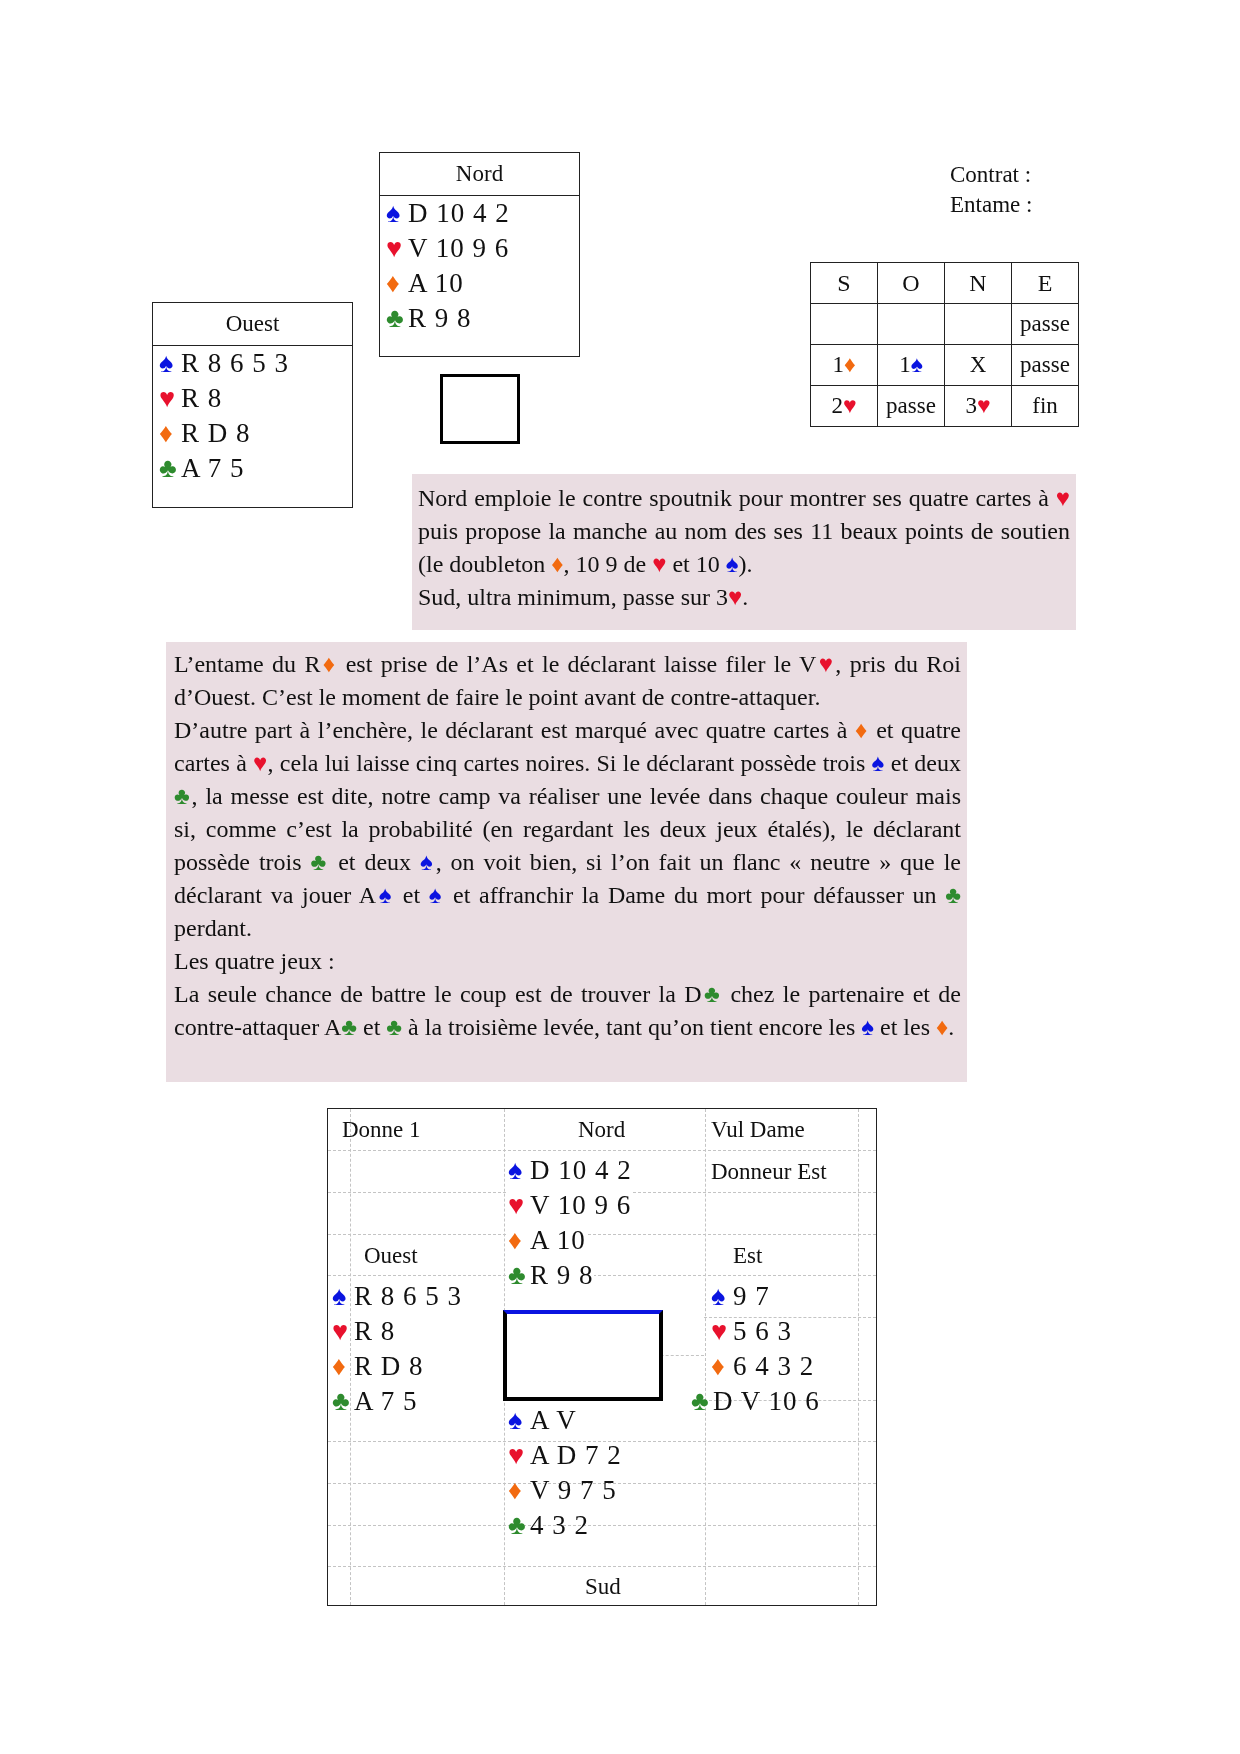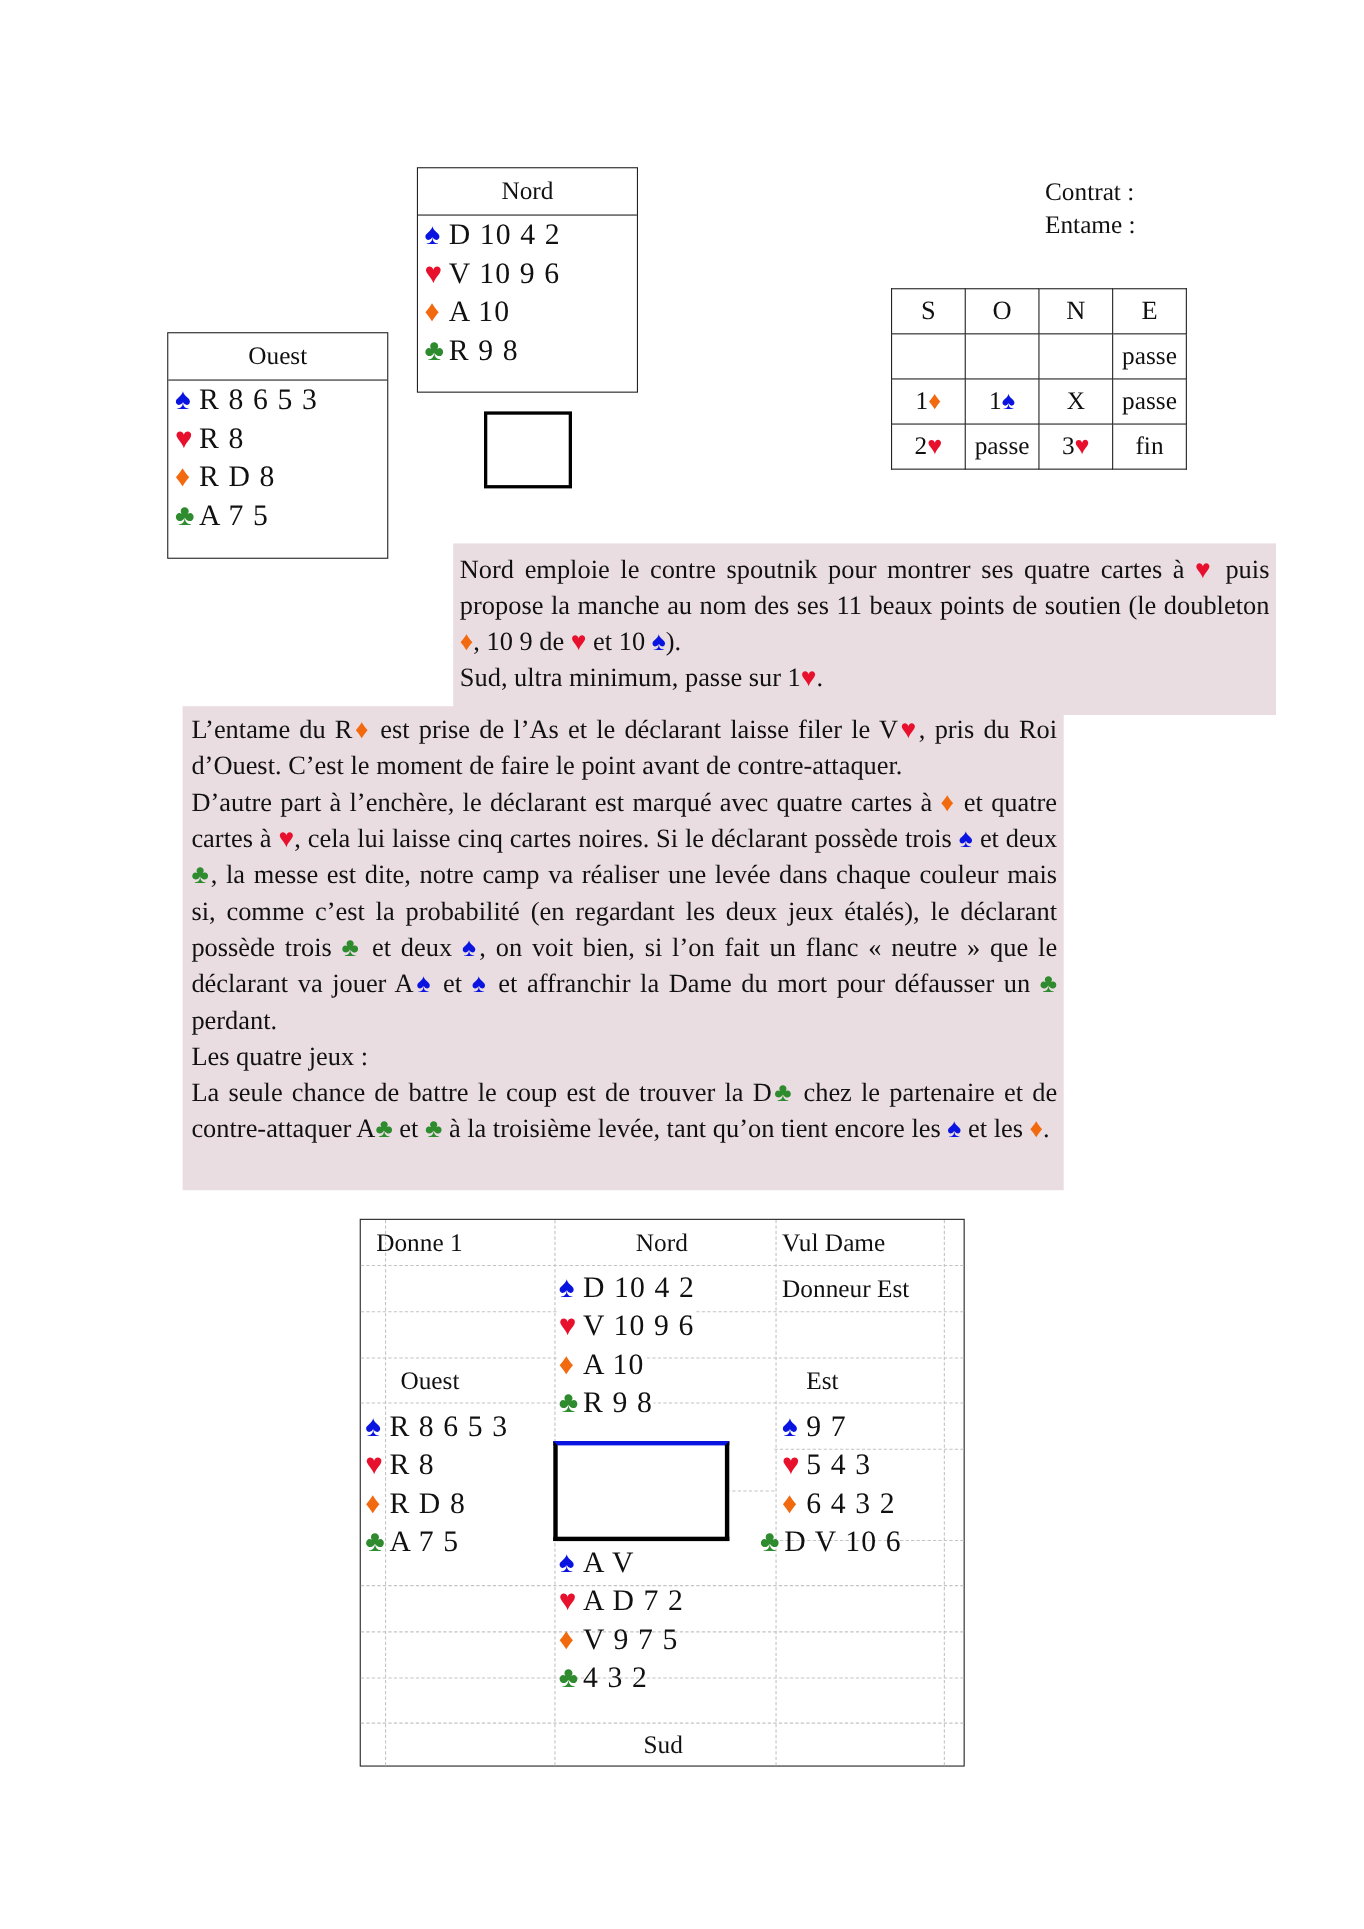--- a/index.html
+++ b/index.html
@@ -22,21 +22,21 @@
 
   #contract-info { left: 950px; top: 160px; font-size: 23px; line-height: 30px; }
 
   
   #bidding { left: 810px; top: 262px; border-collapse: collapse; }
   #bidding td { border: 1.5px solid #222; width: 67px; height: 41px; text-align: center; font-size: 23px; padding: 0; box-sizing: border-box; }
   #bidding tr.head td { font-size: 24px; }
 
   
   .note { background: #eadde2; box-sizing: border-box; font-size: 24px; line-height: 33px; text-align: justify; }
-  #note1 { left: 412px; top: 474px; width: 748px; height: 156px; padding: 8px 6px 0 6px; margin-top: 20px; }
+  #note1 { left: 412px; top: 474px; width: 664px; height: 156px; padding: 8px 6px 0 6px; }
   #note2 { left: 166px; top: 642px; width: 801px; height: 440px; padding: 6px 6px 0 8px; }
   .note p { margin: 0; }
 
   
   #deal { left: 327px; top: 1108px; width: 550px; height: 498px; border: 1.5px solid #222; box-sizing: border-box; }
   .vd { position: absolute; top: 0; bottom: 0; border-left: 1px dashed #c4c4c4; }
   .hd { position: absolute; border-top: 1px dashed #c4c4c4; }
   .lbl { position: absolute; font-size: 23px; }
   .hline { position: absolute; font-size: 27px; letter-spacing: 1px; white-space: nowrap; }
   #center-box { left: 175px; top: 201px; width: 160px; height: 91px; border: 4px solid #000; border-top: 4px solid #0a14e0; box-sizing: border-box; background: #fff; }
@@ -91,21 +91,21 @@
     <td><span>2</span><span class="h">♥</span></td>
     <td>passe</td>
     <td><span>3</span><span class="h">♥</span></td>
     <td>fin</td>
   </tr>
 </tbody>
   </table>
 
 <div id="note1" class="abs note">
   <p><span>Nord emploie le contre spoutnik pour montrer ses quatre cartes à </span><span class="h">♥</span><span> puis propose la manche au nom des ses 11 beaux points de soutien (le doubleton </span><span class="d">♦</span><span>, 10 9 de </span><span class="h">♥</span><span> et 10 </span><span class="s">♠</span><span>).</span></p>
-  <p><span>Sud, ultra minimum, passe sur 1</span><span class="h">♥</span><span>.</span></p>
+  <p><span>Sud, ultra minimum, passe sur 3</span><span class="h">♥</span><span>.</span></p>
 </div>
 
 <div id="note2" class="abs note">
   <p><span>L’entame du R</span><span class="d">♦</span><span> est prise de l’As et le déclarant laisse filer le V</span><span class="h">♥</span><span>, pris du Roi d’Ouest. C’est le moment de faire le point avant de contre-attaquer.</span></p>
   <p><span>D’autre part à l’enchère, le déclarant est marqué avec quatre cartes à </span><span class="d">♦</span><span> et quatre cartes à </span><span class="h">♥</span><span>, cela lui laisse cinq cartes noires. Si le déclarant possède trois </span><span class="s">♠</span><span> et deux </span><span class="c">♣</span><span>, la messe est dite, notre camp va réaliser une levée dans chaque couleur mais si, comme c’est la probabilité (en regardant les deux jeux étalés), le déclarant possède trois </span><span class="c">♣</span><span> et deux </span><span class="s">♠</span><span>, on voit bien, si l’on fait un flanc « neutre » que le déclarant va jouer A</span><span class="s">♠</span><span> et </span><span class="s">♠</span><span> et affranchir la Dame du mort pour défausser un </span><span class="c">♣</span><span> perdant.</span></p>
   <p>Les quatre jeux :</p>
   <p><span>La seule chance de battre le coup est de trouver la D</span><span class="c">♣</span><span> chez le partenaire et de contre-attaquer A</span><span class="c">♣</span><span> et </span><span class="c">♣</span><span> à la troisième levée, tant qu’on tient encore les </span><span class="s">♠</span><span> et les </span><span class="d">♦</span><span>.</span></p>
 </div>
 
 <div id="deal" class="abs">
@@ -138,21 +138,21 @@
   <div class="hline" style="left:180px;top:81px;background:#fff"><span class="suit h">♥</span><span>V 10 9 6</span></div>
   <div class="hline" style="left:180px;top:116px;background:#fff"><span class="suit d">♦</span><span>A 10</span></div>
   <div class="hline" style="left:180px;top:151px;background:#fff"><span class="suit c">♣</span><span>R 9 8</span></div>
 
   <div class="hline" style="left:4px;top:172px"><span class="suit s">♠</span><span>R 8 6 5 3</span></div>
   <div class="hline" style="left:4px;top:207px"><span class="suit h">♥</span><span>R 8</span></div>
   <div class="hline" style="left:4px;top:242px"><span class="suit d">♦</span><span>R D 8</span></div>
   <div class="hline" style="left:4px;top:277px"><span class="suit c">♣</span><span>A 7 5</span></div>
 
   <div class="hline" style="left:383px;top:172px"><span class="suit s">♠</span><span>9 7</span></div>
-  <div class="hline" style="left:383px;top:207px"><span class="suit h">♥</span><span>5 4 3</span></div>
+  <div class="hline" style="left:383px;top:207px"><span class="suit h">♥</span><span>5 6 3</span></div>
   <div class="hline" style="left:383px;top:242px"><span class="suit d">♦</span><span>6 4 3 2</span></div>
   <div class="hline" style="left:363px;top:277px"><span class="suit c">♣</span><span>D V 10 6</span></div>
 
   <div class="hline" style="left:180px;top:296px"><span class="suit s">♠</span><span>A V</span></div>
   <div class="hline" style="left:180px;top:331px"><span class="suit h">♥</span><span>A D 7 2</span></div>
   <div class="hline" style="left:180px;top:366px"><span class="suit d">♦</span><span>V 9 7 5</span></div>
   <div class="hline" style="left:180px;top:401px"><span class="suit c">♣</span><span>4 3 2</span></div>
 
   <div id="center-box" class="abs"></div>
 </div>

